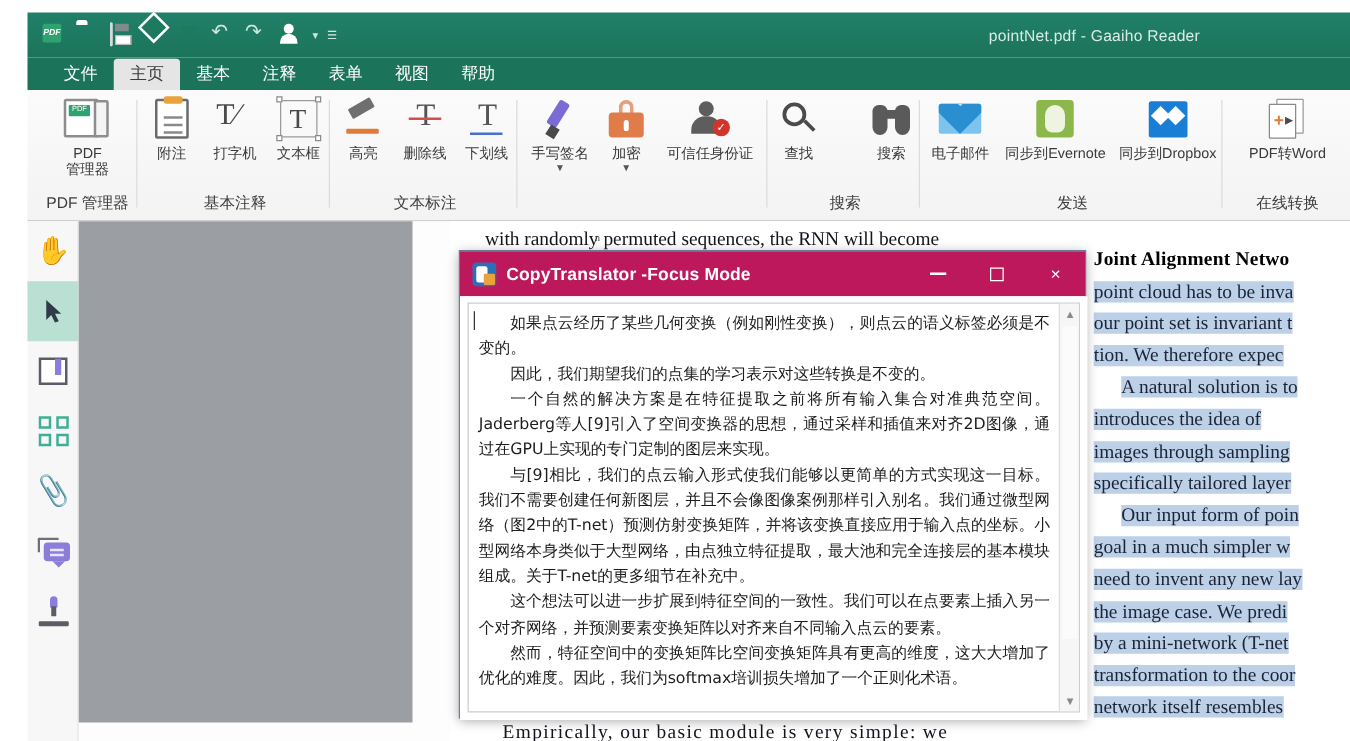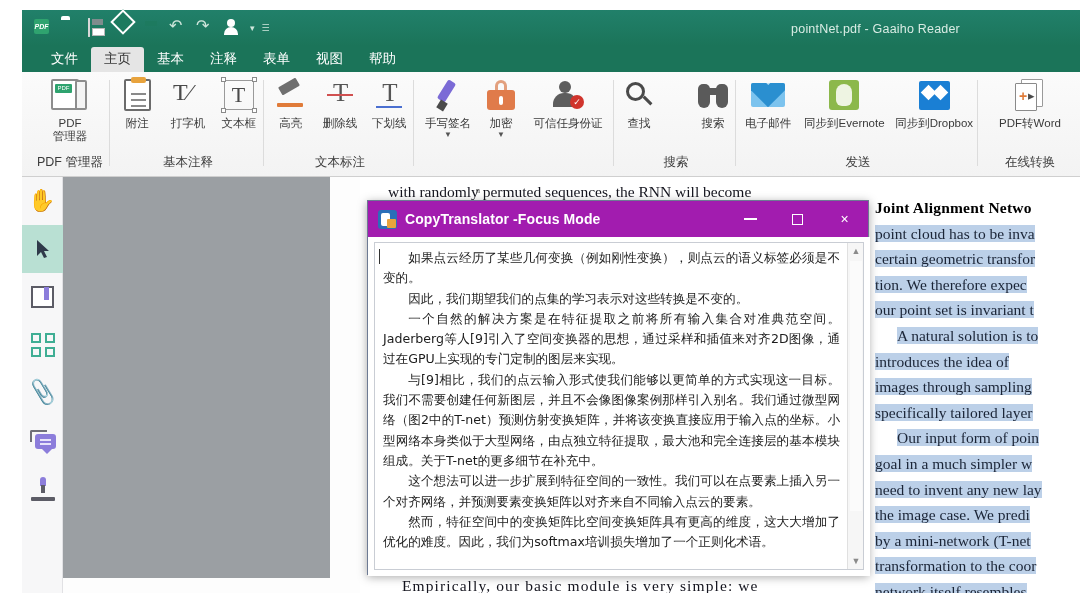--- a/index.html
+++ b/index.html
@@ -183,21 +183,21 @@
   .pdf-col-r .line { white-space:nowrap; }
   .pdf-col-r .indent { padding-left:22px; }
   .fn-sup{ position:absolute; left:88px; top:-7px; font-size:8px; color:#444; }
 
   
   .dlg{
     position:absolute; left:367px; top:200px; width:502px; height:375px;
     background:#fff; border:1px solid #6d7a93; box-shadow:0 2px 9px rgba(0,0,0,.35);
   }
   .dlg-tb{
-    height:36px; background:#a21caf; display:flex; align-items:center; padding-left:10px;
+    height:36px; background:#be185d; display:flex; align-items:center; padding-left:10px;
   }
   .dlg-ico{ width:19px;height:19px;background:#2b6fb8;border-radius:3px;position:relative;margin-right:8px;}
   .dlg-ico:before{content:"";position:absolute;left:3px;top:3px;width:9px;height:13px;background:#fff;border-radius:2px;}
   .dlg-ico:after{content:"";position:absolute;right:1px;bottom:1px;width:9px;height:9px;background:#e8a33d;border-radius:1px;}
   .dlg-title{ color:#fff; font-size:14px; font-weight:bold; letter-spacing:.1px; }
   .dlg-wbtns{ margin-left:auto; display:flex; }
   .wbtn{ width:47px;height:36px; display:flex;align-items:center;justify-content:center;
          color:#ffffff;font-size:14px; cursor:default;}
   .wbtn .min{width:13px;height:1.5px;background:#fff;display:block;}
   .wbtn .max{width:11px;height:11px;border:1.5px solid #fff;display:block;}
@@ -510,23 +510,22 @@
         <div style="position:absolute;left:0;top:2px;white-space:nowrap;">with randomly permuted sequences, the RNN will become</div>
         <div style="position:absolute;left:0;bottom:-8px;width:470px;position:absolute;">
           <span class="fn-sup">n</span>
         </div>
         <div style="position:absolute;left:14px;top:396px;white-space:nowrap;letter-spacing:1.1px;">Empirically, our basic module is very simple: we</div>
       </div>
 
       <div class="pdf-col-r">
         <div class="line hdl" style="margin-top:18px;">Joint Alignment Netwo</div>
         <div class="line"><span class="sel">point cloud has to be inva</span></div>
-        <div class="line"><span class="sel">certain geometric transfor</span></div>
+        <div class="line"><span class="sel">our point set is invariant t</span></div>
         <div class="line"><span class="sel">tion. We therefore expec</span></div>
-        <div class="line"><span class="sel">our point set is invariant t</span></div>
         <div class="line indent"><span class="sel">A natural solution is to</span></div>
         <div class="line"><span class="sel">introduces the idea of</span></div>
         <div class="line"><span class="sel">images through sampling</span></div>
         <div class="line"><span class="sel">specifically tailored layer</span></div>
         <div class="line indent"><span class="sel">Our input form of poin</span></div>
         <div class="line"><span class="sel">goal in a much simpler w</span></div>
         <div class="line"><span class="sel">need to invent any new lay</span></div>
         <div class="line"><span class="sel">the image case. We predi</span></div>
         <div class="line"><span class="sel">by a mini-network (T-net</span></div>
         <div class="line"><span class="sel">transformation to the coor</span></div>

